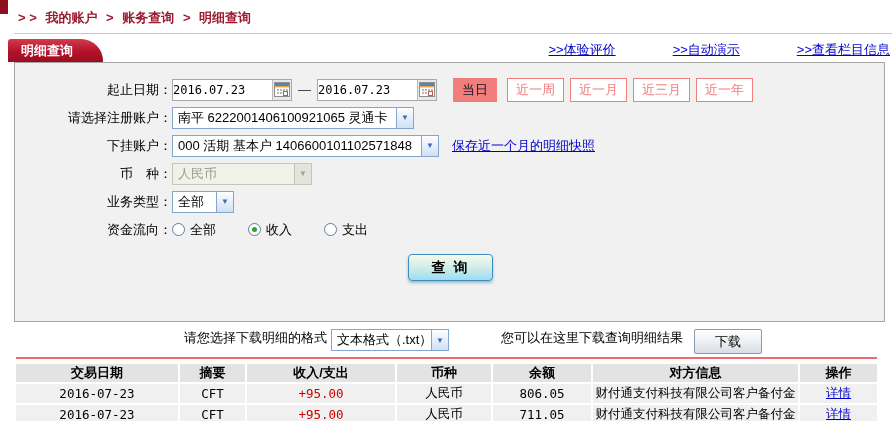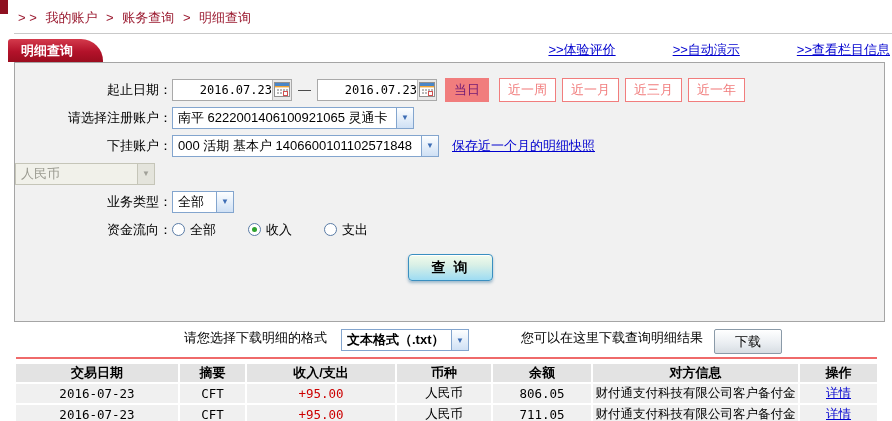--- a/index.html
+++ b/index.html
@@ -5,21 +5,21 @@
   * { margin:0; padding:0; box-sizing:border-box; }
   body { background:#fff; }
   .page {
     position:relative; width:892px; height:421px; background:#fff; overflow:hidden;
     font-family:"Liberation Sans","DejaVu Sans",sans-serif; font-size:13px; color:#000;
   }
   
   .corner-mark { position:absolute; left:0; top:0; width:8px; height:14px; background:#8e1020; }
 
   
-  .breadcrumb { position:absolute; left:18px; top:9px; color:#9b1b31; font-size:13px; }
+  .breadcrumb { position:absolute; left:18px; top:9px; color:#9b1b31; font-size:13px;font-weight:bold; }
   .breadcrumb span { margin-right:5px; }
   .crumb { cursor:pointer; }
 
   .top-divider { position:absolute; left:14px; right:0; top:33px; height:1px; background:#c9c9c9; }
 
   
   .tab {
     position:absolute; left:8px; top:39px; height:23px; line-height:23px;
     padding:0 30px 0 13px; color:#fff; font-weight:bold; font-size:13px;
     background:linear-gradient(180deg,#d43a4c 0%, #b3122a 55%, #9b0d1f 100%);
@@ -37,32 +37,32 @@
     background:#f1f1f1; border:1px solid #a5a5a5; padding-top:14px;
   }
   .form-row { display:flex; align-items:center; min-height:25px; margin-bottom:3px; }
   .form-label { width:157px; text-align:right; flex-shrink:0; color:#000; }
 
   
   .date-input {
     display:flex; align-items:center; width:120px; height:22px; background:#fff;
     border:1px solid #a9a9a9; cursor:text;
   }
-  .date-input .dval { flex:1; text-align:right; font-family:"DejaVu Sans Mono",monospace; font-size:12px; }
+  .date-input .dval { flex:1; text-align:left; font-family:"DejaVu Sans Mono",monospace; font-size:12px; }
   .cal-btn { width:19px; height:20px; display:flex; align-items:center; justify-content:center;
     background:#e9e9e9; border-left:1px solid #bbb; cursor:pointer; }
   .dash { margin:0 6px; color:#333; }
 
   
   .quick-btns { display:flex; margin-left:8px; }
   .qbtn {
     height:24px; line-height:22px; padding:0 8px; border:1px solid #f17d7d;
     color:#f17d7d; background:#fff; margin-left:6px; cursor:pointer; font-size:13px;
   }
-  .qbtn.active { background:#f17d7d; color:#701a75; margin-left:0; margin-right:4px; }
+  .qbtn.active { background:#f17d7d; color:#0f172a; margin-left:8px; margin-right:4px; }
 
   
   .sel {
     display:flex; align-items:center; height:22px; background:#fff;
     border:1px solid #83a5ce; cursor:pointer;
   }
   .sel .sval { flex:1; padding-left:5px; white-space:nowrap; overflow:hidden; font-size:13px; }
   .sel .arrow {
     width:17px; height:20px; display:flex; align-items:center; justify-content:center;
     background:linear-gradient(180deg,#fdfeff 0%,#cfe0f5 100%);
@@ -92,21 +92,21 @@
     font-size:14px; font-weight:bold; letter-spacing:2px; color:#000;
     background:linear-gradient(180deg,#f2fbec 0%, #d9f0e6 40%, #9edcf3 100%);
     border:1px solid #3a8fc0; border-radius:4px;
     box-shadow:0 2px 3px rgba(60,120,160,.45), inset 0 1px 0 #fff;
     cursor:pointer; font-family:"Liberation Sans","DejaVu Sans",sans-serif;
   }
 
   
   .download-row { position:absolute; left:0; right:0; top:329px; display:flex; align-items:flex-start; padding-left:184px; }
   .dl-label { font-size:13px; }
-  .dl-sel { width:128px; margin-left:14px;font-weight:bold; }
+  .dl-sel { width:118px; margin-left:4px; }
   .dl-hint { margin-left:52px; font-size:13px; }
   .dl-btn {
     margin-left:11px; width:68px; height:25px; font-size:13px; color:#000;
     background:linear-gradient(180deg,#ffffff 0%,#e9edf1 60%,#d7dde3 100%);
     border:1px solid #8a9aa8; border-radius:2px; cursor:pointer;
     font-family:"Liberation Sans","DejaVu Sans",sans-serif;
   }
 
   .red-line { position:absolute; left:16px; top:357px; width:861px; height:2px; background:#ef6a6a; }
 
@@ -214,20 +214,21 @@
     <div class="form-row">
       <div class="form-label">下挂账户：</div>
       <div class="sel" style="width:267px">
         <span class="sval">000 活期 基本户 1406600101102571848</span>
         <span class="arrow">▼</span>
       </div>
       <span class="snap-link">保存近一个月的明细快照</span>
     </div>
 
     <div class="form-row">
+      <div class="form-label">币　种：</div>
       <div class="sel disabled" style="width:140px">
         <span class="sval">人民币</span>
         <span class="arrow">▼</span>
       </div>
     </div>
 
     <div class="form-row">
       <div class="form-label">业务类型：</div>
       <div class="sel" style="width:62px">
         <span class="sval">全部</span>

